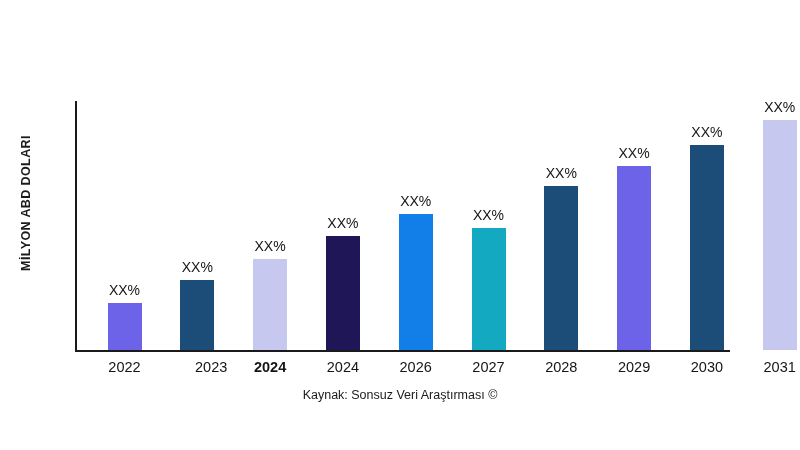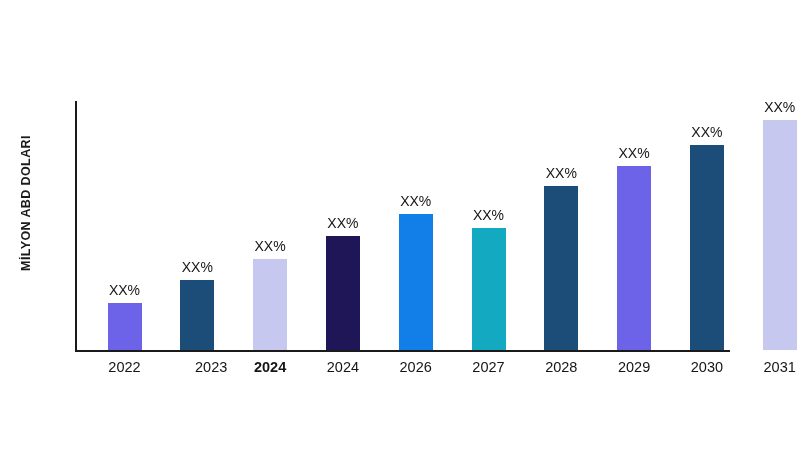--- a/index.html
+++ b/index.html
@@ -181,14 +181,15 @@
       <div class="tick-label" style="left: 240.1px; width: 60px; font-weight: bold;">2024</div>
       <div class="tick-label" style="left: 312.9px; width: 60px;">2024</div>
       <div class="tick-label" style="left: 385.7px; width: 60px;">2026</div>
       <div class="tick-label" style="left: 458.5px; width: 60px;">2027</div>
       <div class="tick-label" style="left: 531.3px; width: 60px;">2028</div>
       <div class="tick-label" style="left: 604.1px; width: 60px;">2029</div>
       <div class="tick-label" style="left: 676.9px; width: 60px;">2030</div>
       <div class="tick-label" style="left: 749.7px; width: 60px;">2031</div>
     </div>
 
+  <div id="source-note">Kaynak: Sonsuz Veri Araştırması ©</div>
 
 </div>
 
 </body></html>

